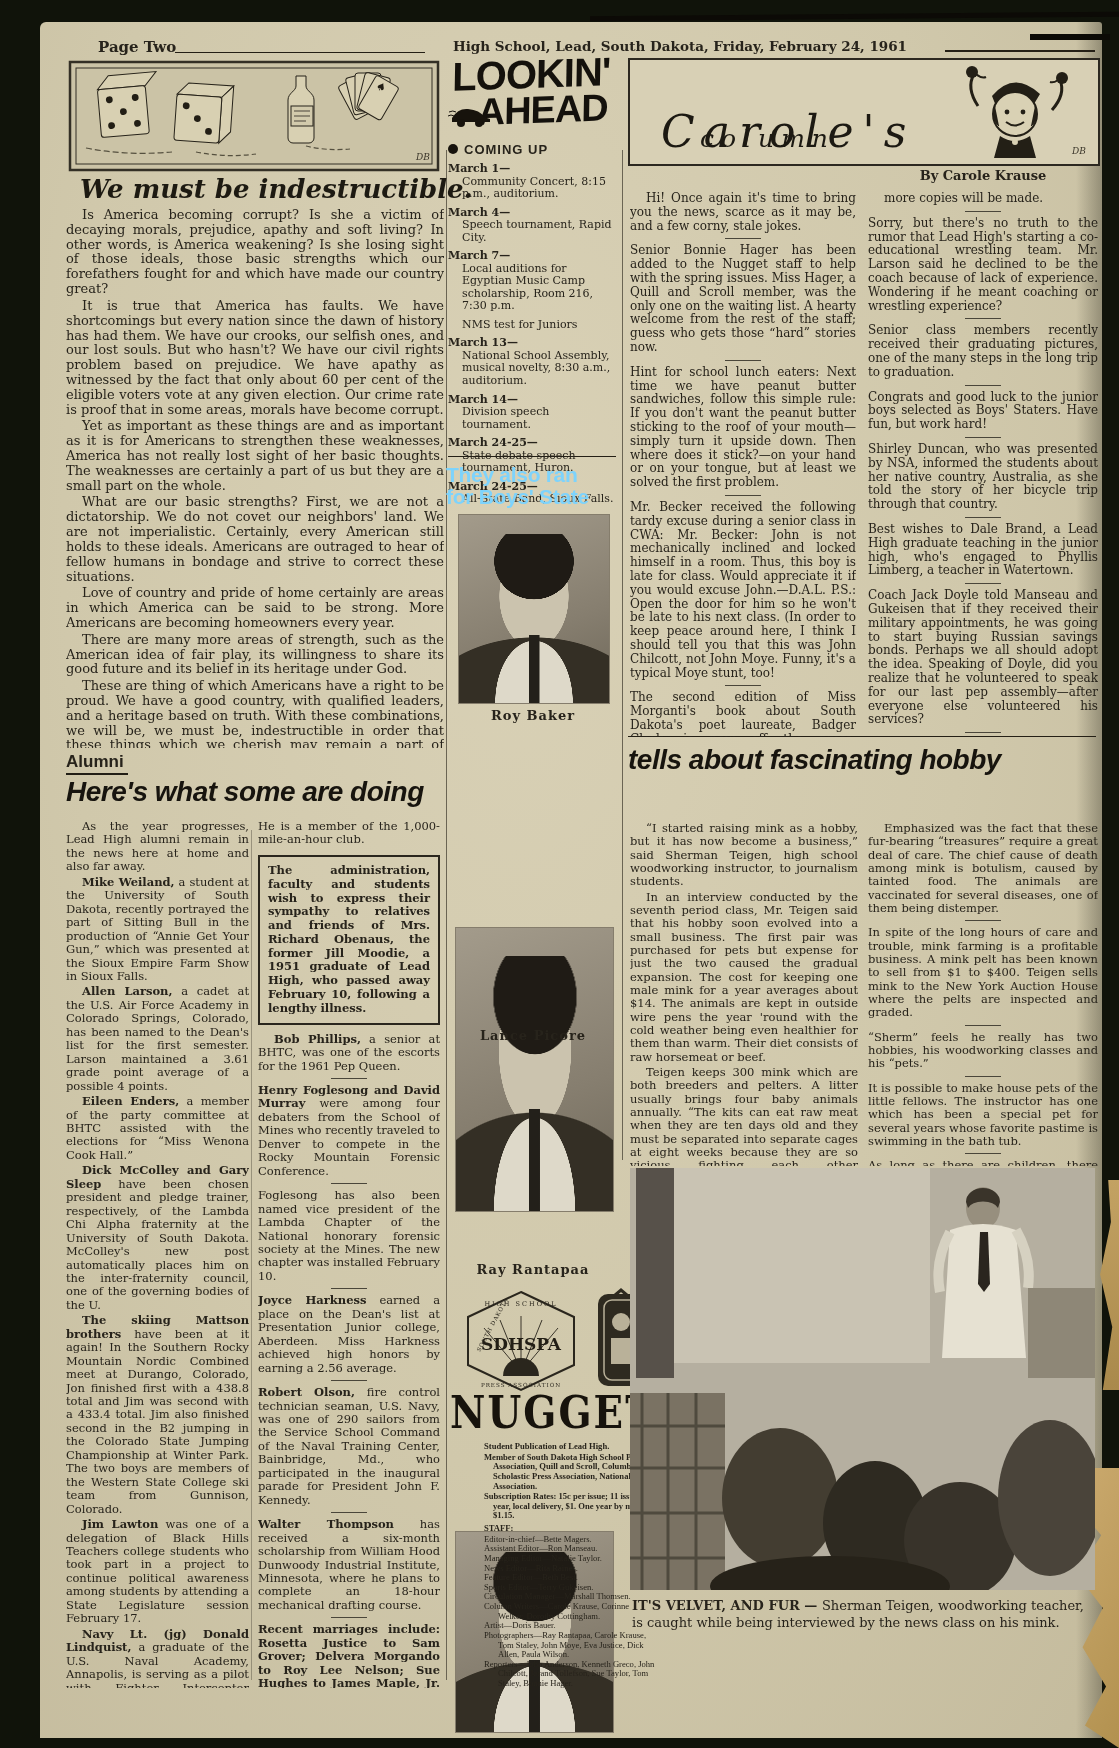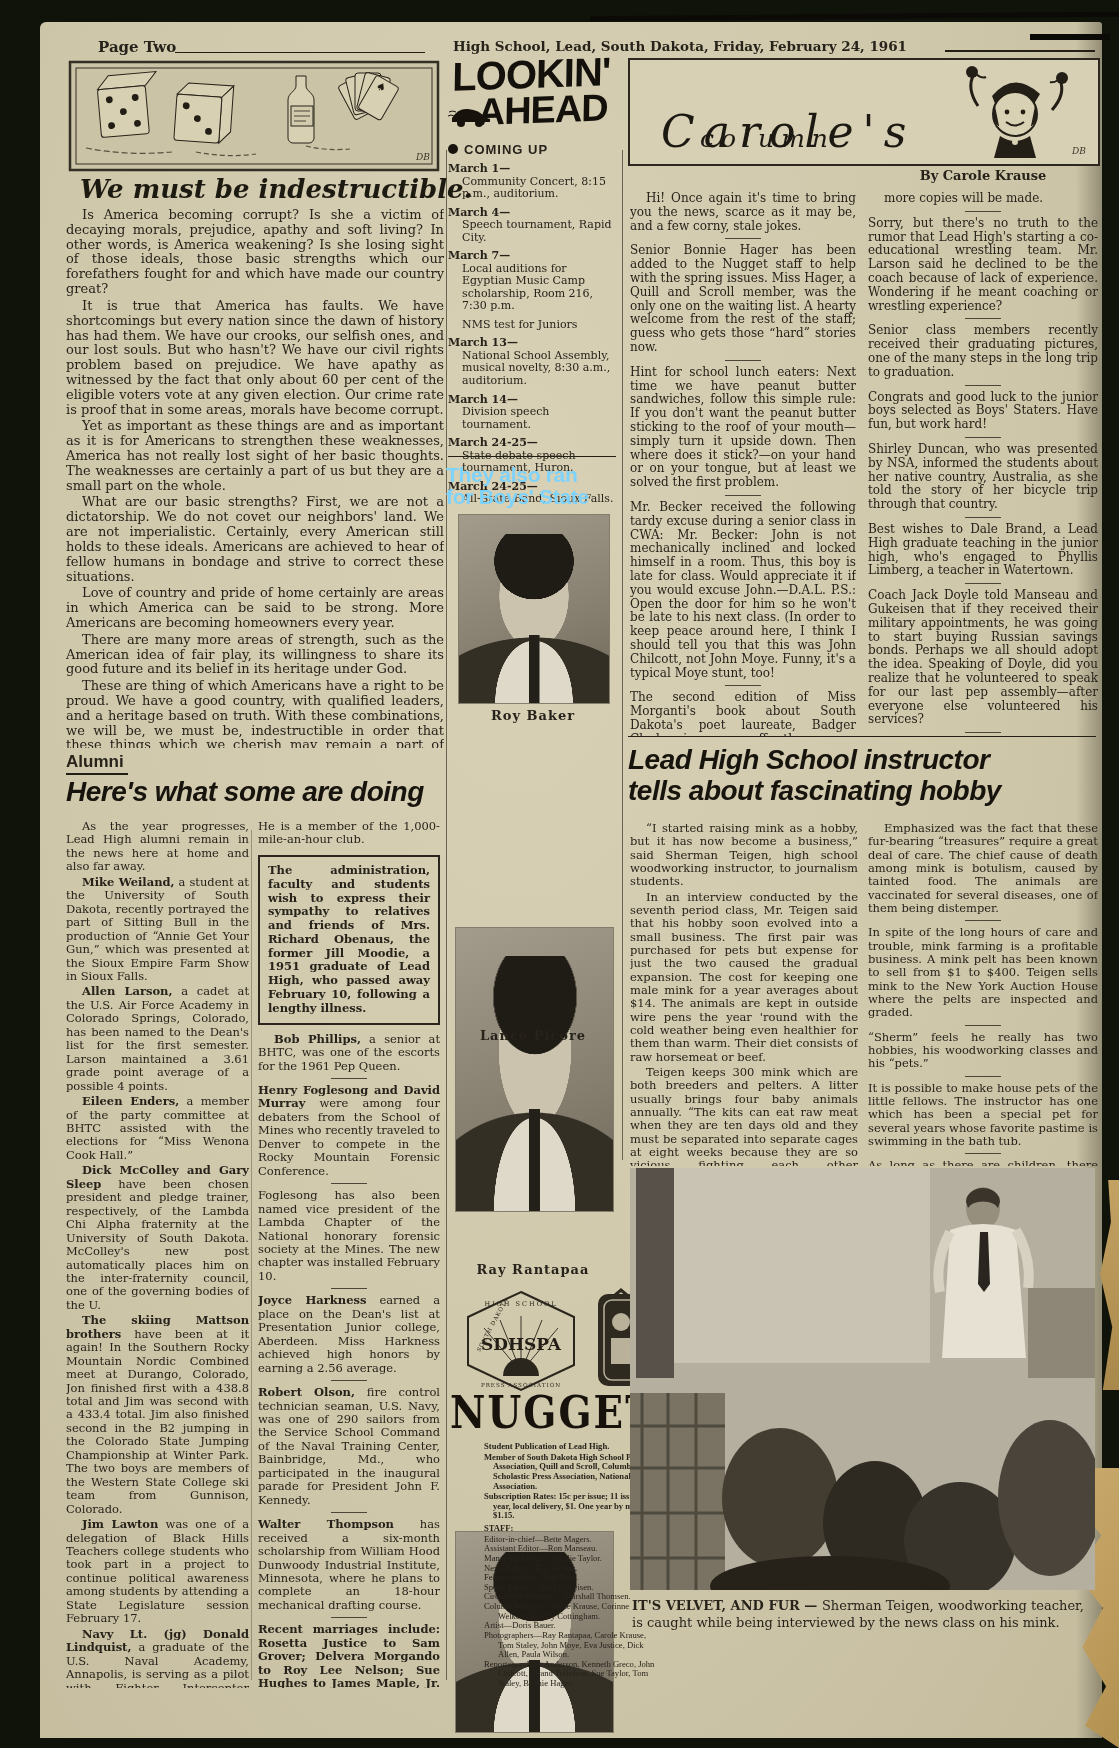--- a/index.html
+++ b/index.html
@@ -159,21 +159,21 @@
       </g>
       <text x="348" y="100" font-size="9" font-style="italic" fill="#3b362a">DB</text>
     </svg>
   </div>
 
   <div class="abs z ed-title" style="left:80px;top:174px;">We must be indestructible.</div>
   <div class="abs z bodytext ed-body" style="left:66px;top:208px;height:540px;overflow:hidden;">
       <p>Is America becoming corrupt?  Is she a victim of decaying morals, prejudice, apathy and soft living?  In other words, is America weakening?  Is she losing sight of those ideals, those basic strengths which our forefathers fought for and which have made our country great?</p>
       <p>It is true that America has faults.  We have shortcomings but every nation since the dawn of history has had them.  We have our crooks, our selfish ones, and our lost souls.  But who hasn't?  We have our civil rights problem based on prejudice.  We have apathy as witnessed by the fact that only about 60 per cent of the eligible voters vote at any given election.  Our crime rate is proof that in some areas, morals have become corrupt.</p>
       <p>Yet as important as these things are and as important as it is for Americans to strengthen these weaknesses, America has not really lost sight of her basic thoughts. The weaknesses are certainly a part of us but they are a small part on the whole.</p>
-      <p>What are our basic strengths?  First, we are not a dictatorship.  We do not covet our neighbors' land.  We are not imperialistic.  Certainly, every American still holds to these ideals.  Americans are achieved to hear of fellow humans in bondage and strive to correct these situations.</p>
+      <p>What are our basic strengths?  First, we are not a dictatorship.  We do not covet our neighbors' land.  We are not imperialistic.  Certainly, every American still holds to these ideals.  Americans are outraged to hear of fellow humans in bondage and strive to correct these situations.</p>
       <p>Love of country and pride of home certainly are areas in which America can be said to be strong.  More Americans are becoming homeowners every year.</p>
       <p>There are many more areas of strength, such as the American idea of fair play, its willingness to share its good future and its belief in its heritage under God.</p>
       <p>These are thing of which Americans have a right to be proud.  We have a good country, with qualified leaders, and a heritage based on truth.  With these combinations, we will be, we must be, indestructible in order that these things which we cherish may remain a part of man's civilization.</p>
     </div>
 
   <div class="abs z lookin" style="left:452px;top:56px;">
     <div class="l1">LOOKIN'</div>
     <div class="l2">AHEAD</div>
   </div>
   <div class="abs z" style="left:448px;top:104px;">
@@ -354,21 +354,20 @@
         <p><b></b><span>Foglesong has also been named vice president of the Lambda Chapter of the National honorary forensic society at the Mines. The new chapter was installed February 10.</span></p>
         <p><b>Joyce Harkness</b><span> earned a place on the Dean's list at Presentation Junior college, Aberdeen.  Miss Harkness achieved high honors by earning a 2.56 average.</span></p>
         <p><b>Robert Olson,</b><span> fire control technician seaman, U.S. Navy, was one of 290 sailors from the Service School Command of the Naval Training Center, Bainbridge, Md., who participated in the inaugural parade for President John F. Kennedy.</span></p>
         <p><b>Walter Thompson</b><span> has received a six-month scholarship from William Hood Dunwoody Industrial Institute, Minnesota, where he plans to complete an 18-hour mechanical drafting course.</span></p>
         <p><b>Recent marriages include: Rosetta Justice to Sam Grover; Delvera Morgando to Roy Lee Nelson; Sue Hughes to James Maple, Jr.  Engagements are: Hope Slaughter to Donald Parker and Kathy Cone to Wayne Wanhanen.</b><span></span></p>
       </div>
   </div>
 
   <div class="rule-h" style="left:628px;top:736px;width:468px;height:1px;"></div>
   <div class="abs z in-head" style="left:628px;top:744px;width:470px;">
-    <div>Lead High School instructor</div>
     <div>tells about fascinating hobby</div>
   </div>
   <div class="abs z bodytext" style="left:630px;top:822px;width:228px;height:344px;overflow:hidden;font-size:11.5px;line-height:1.16;">
       <p>“I started raising mink as a hobby, but it has now become a business,” said Sherman Teigen, high school woodworking instructor, to journalism students.</p>
       <p>In an interview conducted by the seventh period class, Mr. Teigen said that his hobby soon evolved into a small business. The first pair was purchased for pets but expense for just the two caused the gradual expansion.  The cost for keeping one male mink for a year averages about $14.  The animals are kept in outside wire pens the year 'round with the cold weather being even healthier for them than warm.  Their diet consists of raw horsemeat or beef.</p>
       <p>Teigen keeps 300 mink which are both breeders and pelters.  A litter usually brings four baby animals annually.  “The kits can eat raw meat when they are ten days old and they must be separated into separate cages at eight weeks because they are so vicious fighting each other continuously and ruining their coats,” said the teacher.</p>
     </div>
   <div class="abs z bodytext sep" style="left:868px;top:822px;width:230px;height:344px;overflow:hidden;font-size:11.5px;line-height:1.16;">
       <p>Emphasized was the fact that these fur-bearing “treasures” require a great deal of care.  The chief cause of death among mink is botulism, caused by tainted food.  The animals are vaccinated for several diseases, one of them being distemper.</p>
       <p>In spite of the long hours of care and trouble, mink farming is a profitable business.  A mink pelt has been known to sell from $1 to $400.  Teigen sells mink to the New York Auction House where the pelts are inspected and graded.</p>

